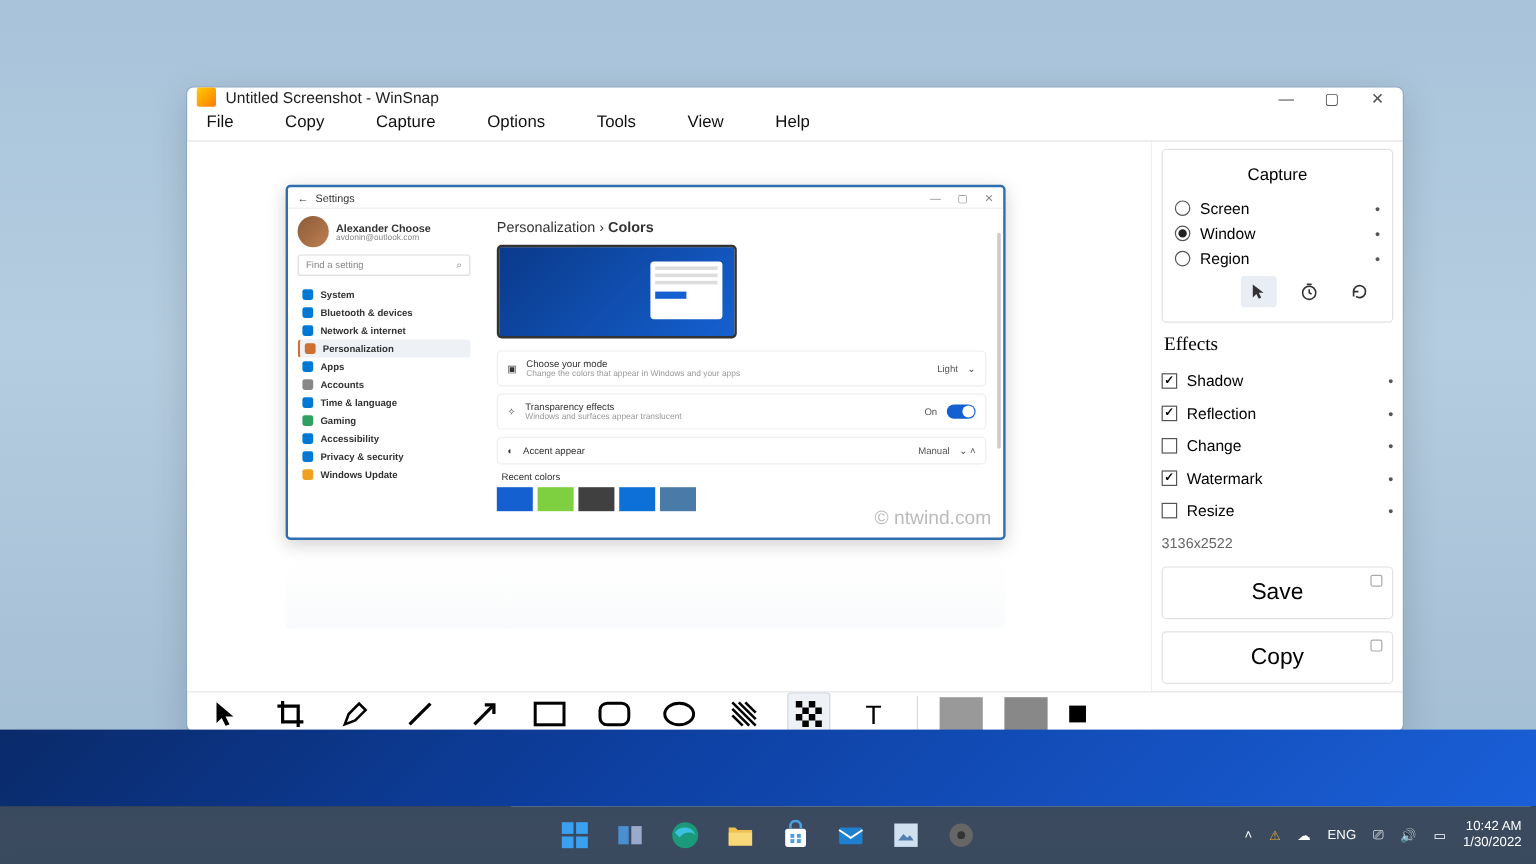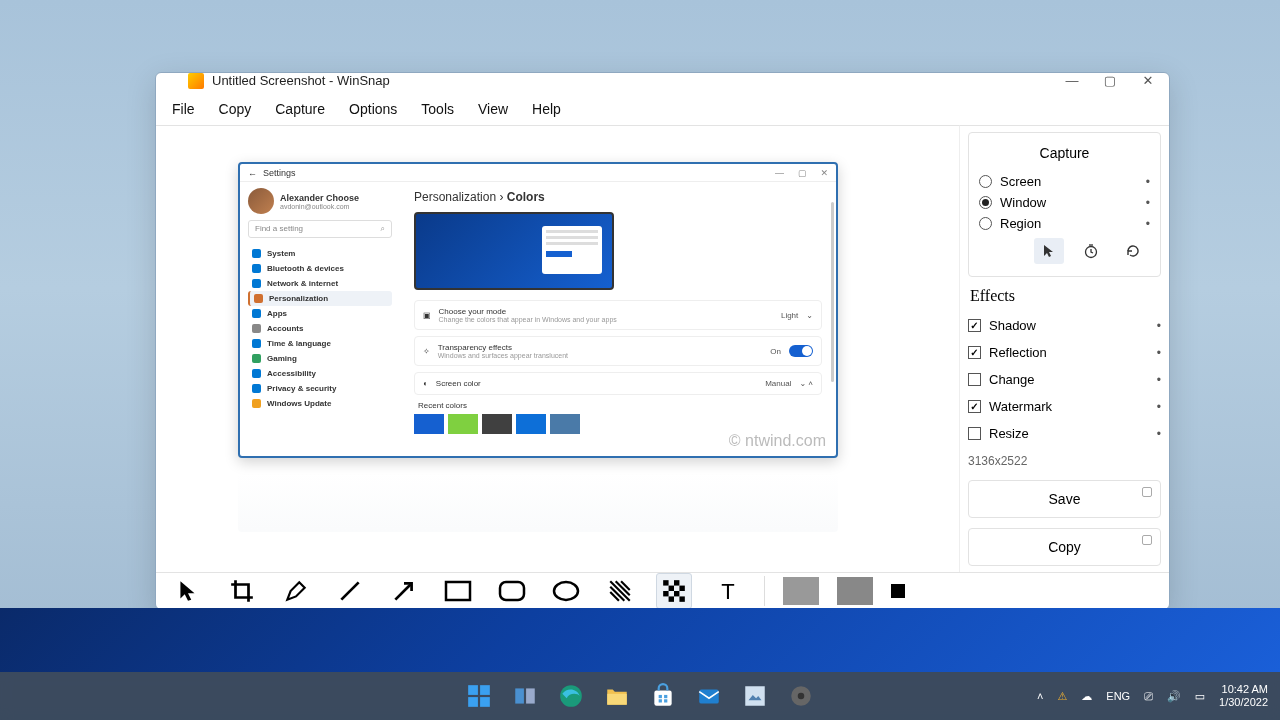--- a/index.html
+++ b/index.html
@@ -1,26 +1,26 @@
 <!DOCTYPE html>
 <html><head>
 <meta charset="utf-8">
 <style>
 * { margin:0; padding:0; box-sizing:border-box; font-family:"Segoe UI",sans-serif; }
 body { width:1280px; height:720px; background:linear-gradient(180deg,#a8c3da 0%,#b5cde0 40%,#9fb9d0 100%); overflow:hidden; position:relative; }
 
 
 .app { position:absolute; left:155px; top:72px; width:1015px; height:538px; background:#fff; border:1px solid #8fa8c0; border-radius:6px; box-shadow:0 8px 30px rgba(0,0,0,.15); display:flex; flex-direction:column; }
-.titlebar { height:32px; display:flex; align-items:flex-start; padding:0 8px;margin-left:24px; }
+.titlebar { height:32px; display:flex; align-items:flex-end; padding:0 8px; }
 .titlebar .appicon { width:16px; height:16px; background:linear-gradient(135deg,#ffcc00,#ff7a00); border-radius:2px; margin-right:8px; }
 .titlebar .title { font-size:13px; color:#222; flex:1; }
 .winbtns { display:flex; gap:24px; padding-right:6px; }
 .winbtn { width:14px; height:14px; display:flex; align-items:center; justify-content:center; color:#555; font-size:13px; cursor:pointer; }
 
-.menubar { display:flex; gap:24px; padding:4px 16px 8px; font-size:14px; color:#111; }
+.menubar { display:flex; gap:43px; padding:4px 16px 8px; font-size:14px; color:#111; }
 .menubar span { cursor:pointer; }
 
 .body { flex:1; display:flex; }
 .canvas { flex:1; background:#fff; border-top:1px solid #e3e3e3; position:relative; overflow:hidden; }
 .sidepanel { width:210px; border-top:1px solid #e3e3e3; border-left:1px solid #eee; padding:6px 8px; display:flex; flex-direction:column; gap:6px; font-size:13px; }
 
 .panelbox { border:1px solid #e2e2e2; border-radius:4px; padding:8px 10px; }
 .panelhdr { text-align:center; font-size:14px; padding:4px 0 10px; }
 .radio-row,.chk-row { display:flex; align-items:center; gap:8px; padding:3px 0; }
 .radio-row .dot,.chk-row .dot { margin-left:auto; font-size:12px; color:#555; }
@@ -29,21 +29,21 @@
 .chk { width:13px; height:13px; border:1px solid #555; display:inline-flex; align-items:center; justify-content:center; font-size:10px; line-height:1; }
 .chk.sel { background:#fff; }
 .chk.sel::after { content:"✓"; color:#000; font-weight:bold; }
 
 .toolrow { display:flex; gap:12px; justify-content:flex-end; padding:4px 2px; }
 .toolrow .tbtn { width:30px; height:26px; display:flex; align-items:center; justify-content:center; border-radius:3px; cursor:pointer; }
 .toolrow .tbtn.sel { background:#e9eef5; }
 
 .efflabel { font-size:16px; padding:4px 2px;font-family:Liberation Serif, serif; }
 .dim { text-align:left; font-size:12px; color:#666; padding:4px 0 2px; }
-.bigbtn { border:1px solid #e2e2e2; border-radius:4px; text-align:center; padding:10px 0; font-size:14px; position:relative; cursor:pointer; margin-top:4px; }
+.bigbtn { border:1px solid #e2e2e2; border-radius:4px; text-align:center; padding:10px 0; font-size:19px; position:relative; cursor:pointer; margin-top:4px; }
 .bigbtn .mini { position:absolute; right:8px; top:6px; width:10px; height:10px; border:1px solid #aaa; border-radius:2px; }
 
 
 .btoolbar { height:48px; border-top:1px solid #e3e3e3; display:flex; align-items:center; gap:18px; padding:0 14px; }
 .btoolbar .tb { width:36px; height:36px; display:flex; align-items:center; justify-content:center; cursor:pointer; }
 .btoolbar .tb.sel { background:#eef2f7; border:1px solid #cfd8e2; border-radius:3px; }
 .swatch { width:36px; height:28px; }
 
 
 .shot { position:absolute; left:82px; top:36px; width:600px; height:296px; background:#fff; border:2px solid #2f6fb0; border-radius:4px; box-shadow:0 4px 14px rgba(0,0,0,.18); font-size:9px; color:#333; overflow:hidden; }
@@ -210,21 +210,21 @@
                 <div class="lbl">
                   <div>Transparency effects</div>
                   <div class="sub">Windows and surfaces appear translucent</div>
                 </div>
                 <span class="ctrl">On</span>
                 <div class="toggle"></div>
               </div>
             <div class="srow">
                 <span>◐</span>
                 <div class="lbl">
-                  <div>Screen color</div>
+                  <div>Accent appear</div>
                 </div>
                 <span class="ctrl">Manual</span>
                 <span class="ctrl">⌄ ˄</span>
               </div>
             <div style="font-size:8px;padding-left:4px">Recent colors</div>
             <div class="clrrow">
               <div style="background:#1560d0"></div>
                 <div style="background:#7fd040"></div>
                 <div style="background:#404040"></div>
                 <div style="background:#0d6fd8"></div>

